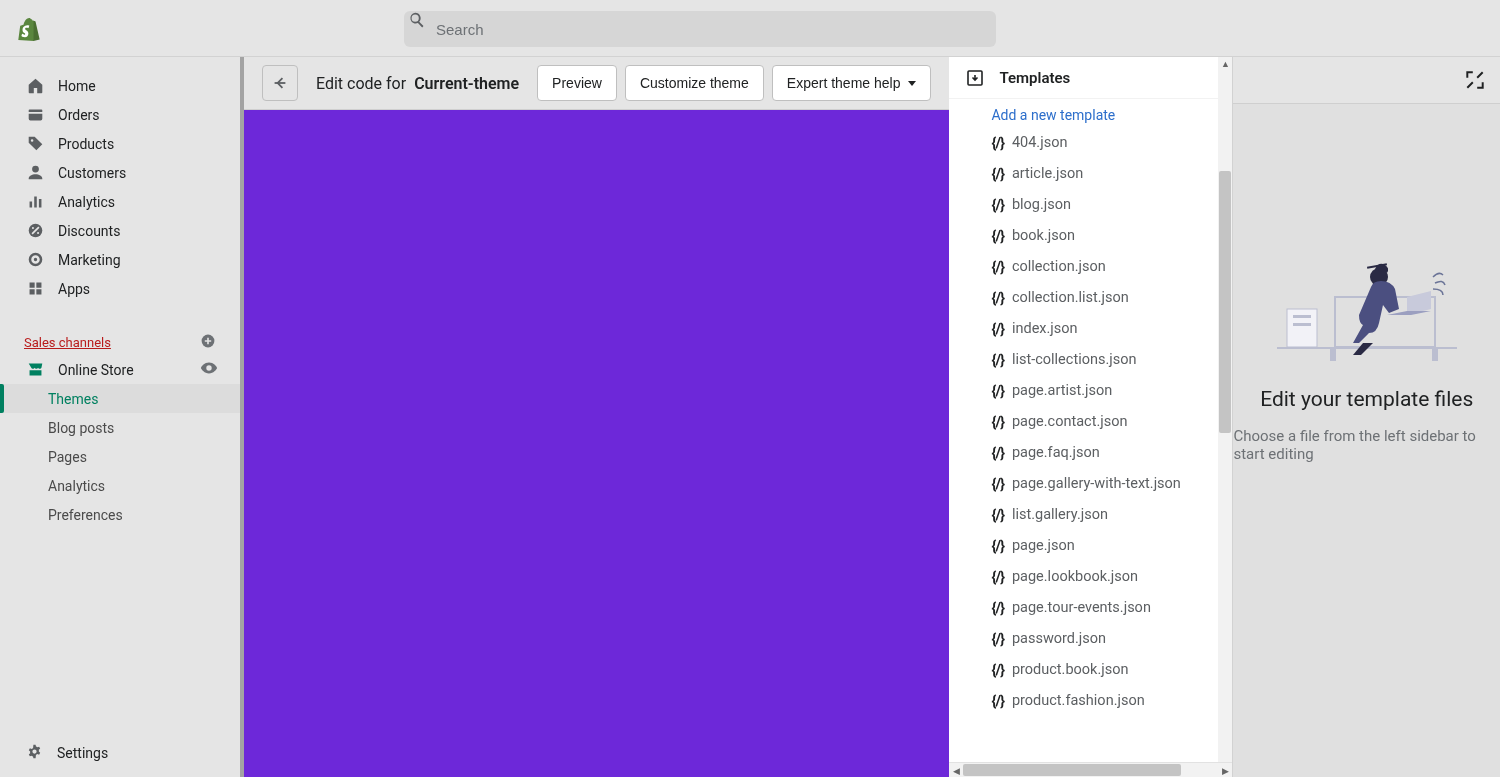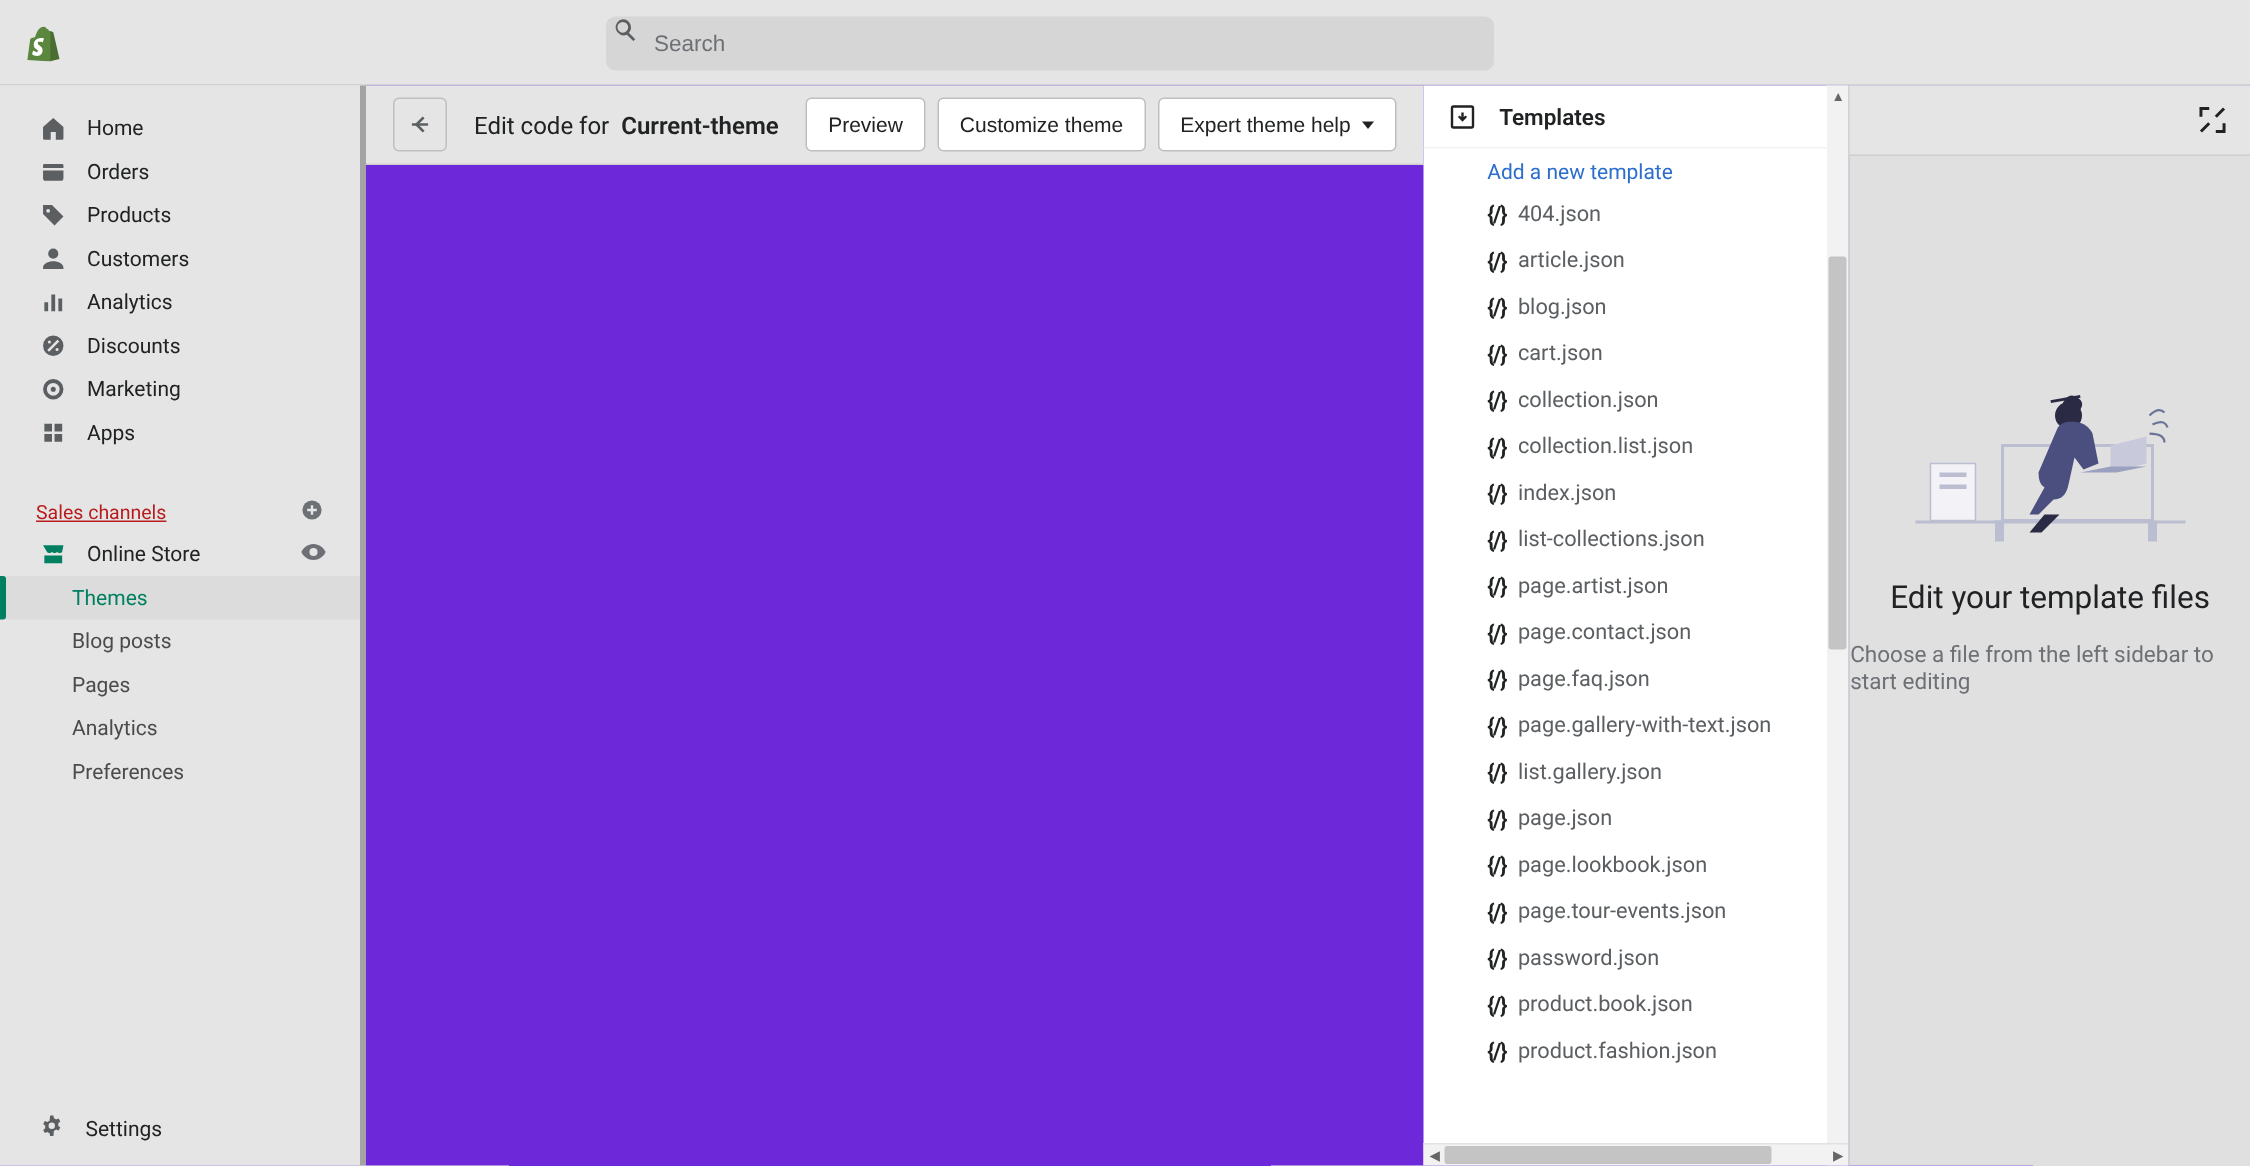--- a/index.html
+++ b/index.html
@@ -244,21 +244,21 @@
               <div class="file-row">
                 <span class="fi">{/}</span>
                 <span>article.json</span>
               </div>
               <div class="file-row">
                 <span class="fi">{/}</span>
                 <span>blog.json</span>
               </div>
               <div class="file-row">
                 <span class="fi">{/}</span>
-                <span>cart.json</span>
+                <span>book.json</span>
               </div>
               <div class="file-row">
                 <span class="fi">{/}</span>
                 <span>collection.json</span>
               </div>
               <div class="file-row">
                 <span class="fi">{/}</span>
                 <span>collection.list.json</span>
               </div>
               <div class="file-row">

